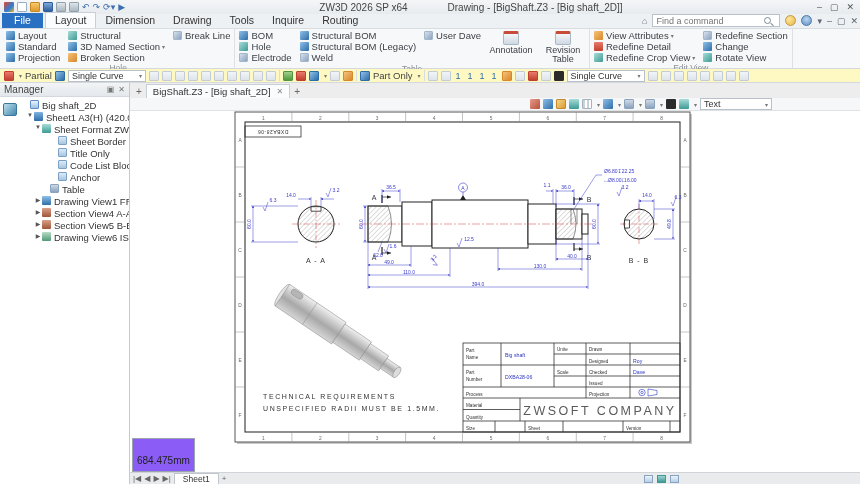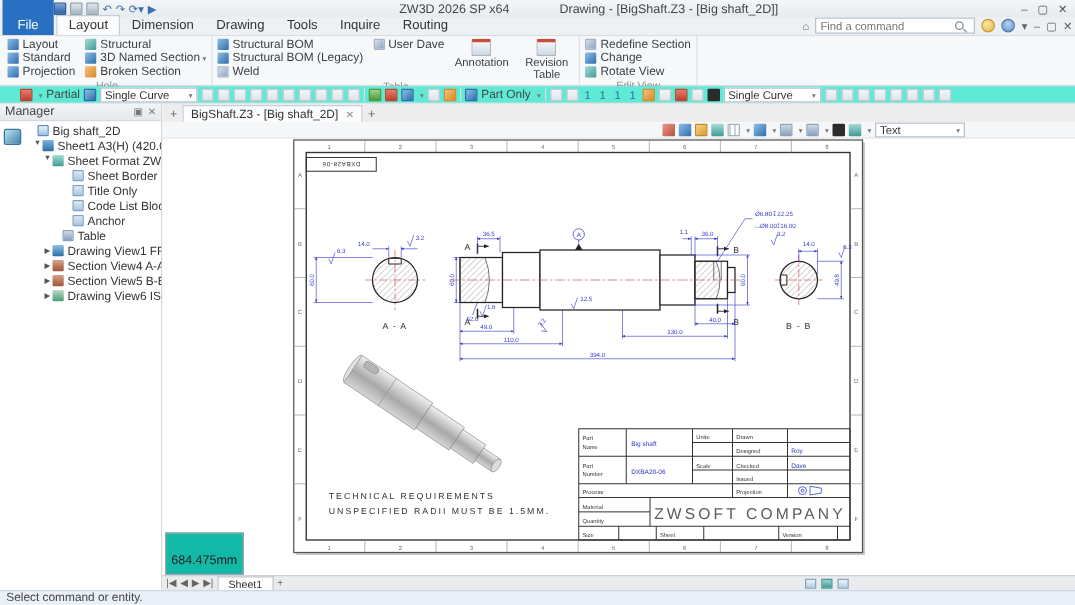--- a/index.html
+++ b/index.html
@@ -18,21 +18,21 @@
   .qi.print { background:linear-gradient(#dfe5ea,#aab6c0); border:1px solid #93a1ad; }
   .qi.glyph { background:none; color:#3d6fad; font-size:9px; line-height:10px; width:auto; }
   .titletext { flex:1; text-align:center; font-size:10px; color:#444; white-space:nowrap; }
   .titletext .sep { display:inline-block; width:40px; }
   .winbtns { display:flex; gap:8px; font-size:9px; color:#555; padding-right:2px; }
   .winbtns span { cursor:default; }
 
   
   .menurow { height:15px; background:#eef1f4; display:flex; align-items:flex-end; padding:0 2px; flex:0 0 15px; border-bottom:1px solid #d8dde2; }
   .mtab { padding:1px 9px 2px; font-size:10.5px; color:#333; }
-  .mtab.file { background:#2a70c2; color:#fff; margin-right:2px; padding:14px 12px 2px; }
+  .mtab.file { background:#2a70c2; color:#fff; margin-right:2px; padding:1px 12px 2px; }
   .mtab.active { background:#fbfcfd; border:1px solid #c9cfd6; border-bottom:none; }
   .menuspacer { flex:1; }
   .findwrap { display:flex; align-items:center; gap:5px; padding-bottom:1px; }
   .findbox { width:128px; height:13px; background:#fff; border:1px solid #b9c2cb; display:flex; align-items:center; padding:0 3px; }
   .findbox input { border:none; outline:none; width:108px; font-size:9px; font-family:"Liberation Sans",sans-serif; color:#555; background:transparent; }
   .mag { width:7px; height:7px; border:1.2px solid #7d8a96; border-radius:50%; position:relative; display:inline-block; }
   .mag::after { content:""; position:absolute; width:4px; height:1.2px; background:#7d8a96; transform:rotate(45deg); left:5px; top:6px; }
   .smallglyph { font-size:9px; color:#5a6673; }
   .round { width:11px; height:11px; border-radius:50%; display:inline-block; }
   .round.smile { background:radial-gradient(circle at 35% 35%, #ffe69a, #e8b54a); border:1px solid #c59a3a; }
@@ -49,21 +49,21 @@
   .i2 { background:linear-gradient(135deg,#a8dcd8,#3e9a94); }
   .i3 { background:linear-gradient(135deg,#f4c27a,#d9882b); }
   .i4 { background:linear-gradient(135deg,#d7e0ec,#8aa3c0); border:1px solid #a5b6ca; }
   .i5 { background:linear-gradient(#e87b6d,#c2402f); }
   .dd { font-size:6px; color:#777; margin-left:2px; }
   .glabel { height:9px; text-align:center; font-size:8.5px; color:#8a9097; }
   .rbig { width:44px; display:flex; flex-direction:column; align-items:center; justify-content:flex-start; font-size:9px; text-align:center; color:#3a3f45; line-height:9px; padding-top:1px; }
   .bic { width:16px; height:14px; border-radius:2px; background:linear-gradient(#f2f5f8,#cfd8e2); border:1px solid #aab6c2; border-top:3px solid #c84b3a; margin-bottom:1px; }
 
   
-  .toolbar2 { height:14px; background:#5eead4; border-bottom:1px solid #d5d9dd; display:flex; align-items:center; gap:3px; padding:0 16px; flex:0 0 14px; font-size:9.5px; }
+  .toolbar2 { height:14px; background:#fef9c3; border-bottom:1px solid #d5d9dd; display:flex; align-items:center; gap:3px; padding:0 4px; flex:0 0 14px; font-size:9.5px; }
   .t2i { width:10px; height:10px; border:1px solid #c3ccd4; background:linear-gradient(#f2f5f8,#dde4ea); display:inline-block; border-radius:1px; }
   .t2i.c1 { background:linear-gradient(135deg,#8fc0e8,#2e6da8); border-color:#2e6da8; }
   .t2i.c2 { background:linear-gradient(#9fd08c,#4f9a3c); border-color:#4f9a3c; }
   .t2i.c3 { background:linear-gradient(#e87b6d,#c2402f); border-color:#c2402f; }
   .t2i.c4 { background:linear-gradient(135deg,#f4c27a,#d9882b); border-color:#d9882b; }
   .t2i.dark { background:#2b2b2b; border-color:#2b2b2b; }
   .combo { height:12px; background:#fff; border:1px solid #b9c2cb; display:inline-flex; align-items:center; padding:0 3px; gap:4px; font-size:9px; color:#333; }
   .combo .dd { margin-left:auto; }
   .t2label { color:#444; font-size:9.5px; }
   .t2num { font-size:9px; color:#2e6da8; width:9px; text-align:center; }
@@ -100,21 +100,21 @@
   .v1 { background:linear-gradient(135deg,#e89a8a,#b5513c); }
   .v2 { background:linear-gradient(135deg,#8fc0e8,#2e6da8); }
   .v3 { background:linear-gradient(135deg,#f6d488,#db9c31); border:1px solid #c08a2c; }
   .v4 { background:repeating-linear-gradient(90deg,#c7d2dc 0 2px,#fff 2px 4px); border:1px solid #a5b2be; }
   .v5 { background:linear-gradient(#a8dcd8,#3e9a94); }
   .v6 { background:#2b2b2b; }
   .v7 { background:linear-gradient(#cfd8e2,#8aa3c0); border:1px solid #8aa3c0; }
 
   .canvas { flex:1; background:#ffffff; position:relative; min-height:0; }
   svg { display:block; }
-  .coordbox { position:absolute; left:2px; bottom:12px; background:#14b8a6; border:1px solid #9aa4ad; font-size:10px; color:#222; padding:16px 4px; height:13px; line-height:12px; z-index:5;text-align:center; }
+  .coordbox { position:absolute; left:2px; bottom:12px; background:#8b5cf6; border:1px solid #9aa4ad; font-size:10px; color:#222; padding:16px 4px; height:13px; line-height:12px; z-index:5;text-align:center; }
   .sheettabs { height:12px; background:#e9ebed; border-top:1px solid #d0d4d8; display:flex; align-items:center; padding:0 3px; gap:3px; font-size:8px; color:#666; flex:0 0 12px; }
   .stab { background:#fff; border:1px solid #c0c6cc; border-bottom:none; font-size:8.5px; color:#333; padding:0 8px; height:11px; line-height:10px; }
   .sticons { margin-left:auto; margin-right:178px; display:flex; gap:4px; }
   .sti { width:9px; height:8px; border:1px solid #8aa3c0; background:linear-gradient(#eaf3fb,#b5d0e8); }
   .sti.teal { background:linear-gradient(#9fd4d0,#3e9a94); border-color:#3e9a94; }
 
   .statusbar { height:12px; background:#e9f0f7; border-top:1px solid #ccd8e4; display:flex; align-items:center; padding:0 5px; font-size:9.5px; color:#444; flex:0 0 12px; }
 </style>
 </head>
 <body>
@@ -193,26 +193,46 @@
           <div class="ri">
               <span class="ic i1"></span>
               <span>3D Named Section</span>
               <span class="dd">▾</span>
             </div>
           <div class="ri">
               <span class="ic i3"></span>
               <span>Broken Section</span>
             </div>
         </div>
+        <div class="rcol">
+          <div class="ri">
+              <span class="ic i4"></span>
+              <span>Break Line</span>
+            </div>
+        </div>
       </div>
       <div class="glabel">Hole</div>
     </div>
 
     <div class="rgroup">
       <div class="rcols">
+        <div class="rcol">
+          <div class="ri">
+              <span class="ic i1"></span>
+              <span>BOM</span>
+            </div>
+          <div class="ri">
+              <span class="ic i2"></span>
+              <span>Hole</span>
+            </div>
+          <div class="ri">
+              <span class="ic i4"></span>
+              <span>Electrode</span>
+            </div>
+        </div>
         <div class="rcol">
           <div class="ri">
               <span class="ic i1"></span>
               <span>Structural BOM</span>
             </div>
           <div class="ri">
               <span class="ic i1"></span>
               <span>Structural BOM (Legacy)</span>
             </div>
           <div class="ri">
@@ -233,20 +253,36 @@
         <div class="rbig">
             <span class="bic"></span>
             <span>Revision Table</span>
           </div>
       </div>
       <div class="glabel">Table</div>
     </div>
 
     <div class="rgroup">
       <div class="rcols">
+        <div class="rcol">
+          <div class="ri">
+              <span class="ic i3"></span>
+              <span>View Attributes</span>
+              <span class="dd">▾</span>
+            </div>
+          <div class="ri">
+              <span class="ic i5"></span>
+              <span>Redefine Detail</span>
+            </div>
+          <div class="ri">
+              <span class="ic i2"></span>
+              <span>Redefine Crop View</span>
+              <span class="dd">▾</span>
+            </div>
+        </div>
         <div class="rcol">
           <div class="ri">
               <span class="ic i4"></span>
               <span>Redefine Section</span>
             </div>
           <div class="ri">
               <span class="ic i1"></span>
               <span>Change</span>
             </div>
           <div class="ri">
@@ -741,16 +777,13 @@
         <span>+</span>
         <span class="sticons">
           <span class="sti"></span>
           <span class="sti teal"></span>
           <span class="sti"></span>
         </span>
       </div>
     </div>
   </div>
 
-  <div class="statusbar">
-    <span>Select command or entity.</span>
-  </div>
 </div>
 
 </body></html>

